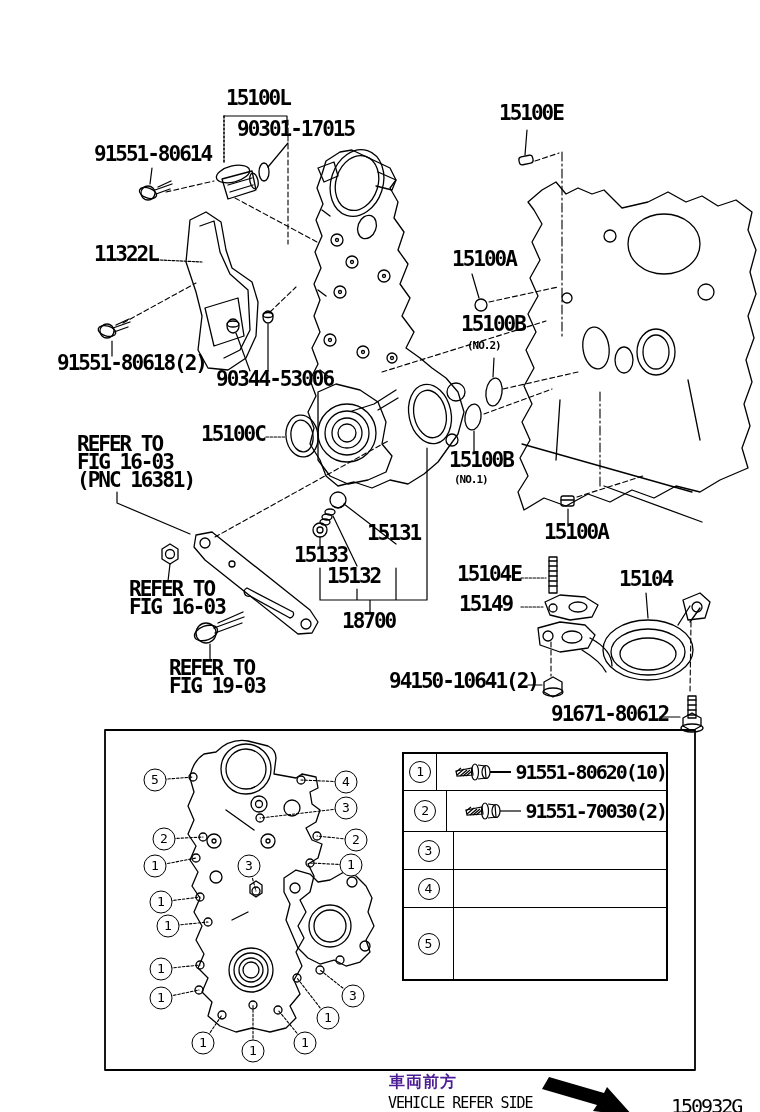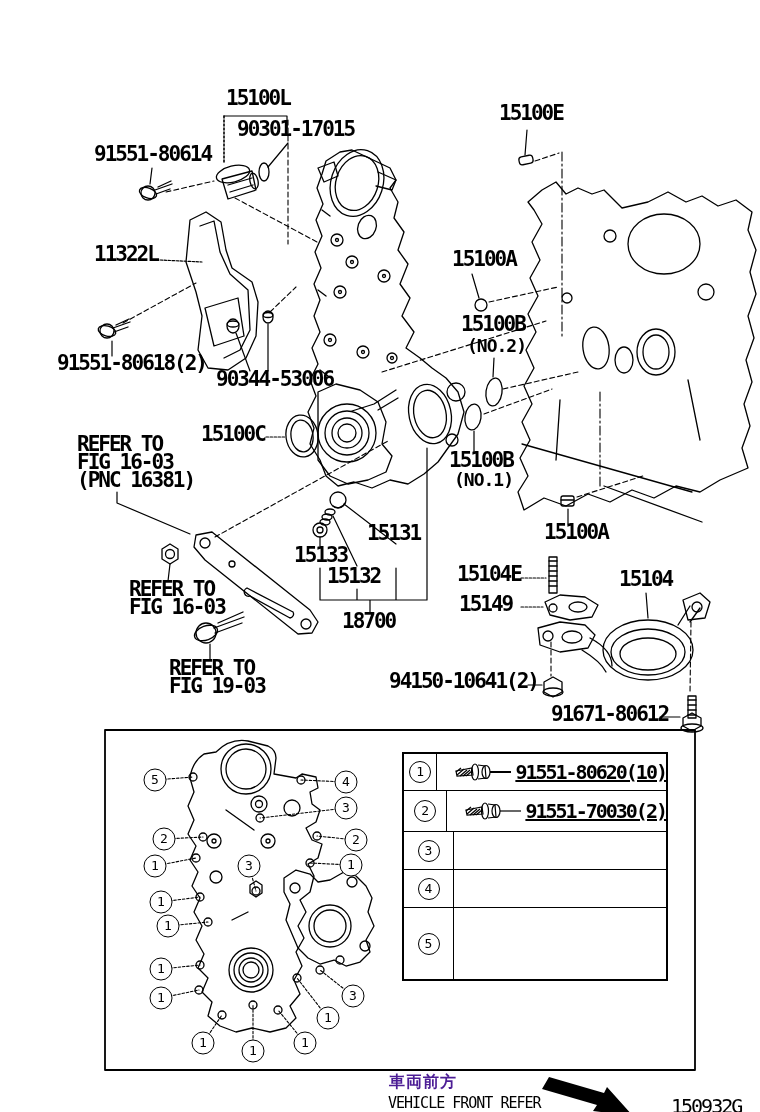--- a/index.html
+++ b/index.html
@@ -1,34 +1,34 @@
 <!DOCTYPE html>
 <html><head>
 <meta charset="utf-8">
 <style>
   html,body{margin:0;padding:0;background:#fff;}
   .page{position:relative;width:760px;height:1112px;background:#ffffff;overflow:hidden;
         font-family:"DejaVu Sans Mono", monospace;margin-top:40px;}
   svg.art{position:absolute;left:0;top:0;}
   .lbl{position:absolute;font-family:"DejaVu Sans Mono", monospace;font-weight:700;
        font-size:21px;letter-spacing:-2px;line-height:18px;color:#000;white-space:pre-line;}
-  .lbl.sub{font-size:18px;letter-spacing:-1px;line-height:14px;}
+  .lbl.sub{font-size:11px;letter-spacing:-1px;line-height:14px;}
   .callout{position:absolute;width:23px;height:23px;border:1.6px solid #000;border-radius:50%;
            background:#fff;box-sizing:border-box;transform:translate(-50%,-50%);
            font:400 13px/20px "DejaVu Sans Mono",monospace;text-align:center;color:#000;}
   .legend{position:absolute;left:402px;top:712px;width:266px;height:229px;border:2px solid #000;
           box-sizing:border-box;background:#fff;}
   .trow{position:relative;display:flex;align-items:center;border-bottom:1.6px solid #000;box-sizing:border-box;}
   .trow:last-child{border-bottom:none;}
   .tnum{width:50px;border-right:1.6px solid #000;align-self:stretch;display:flex;
         align-items:center;justify-content:center;box-sizing:border-box;}
   .tcirc{display:inline-block;width:22px;height:22px;border:1.4px solid #000;border-radius:50%;
          font:400 13px/19px "DejaVu Sans Mono",monospace;text-align:center;box-sizing:border-box;}
   .tpart{display:flex;align-items:center;padding-left:16px;}
-  .pno{font-weight:700;font-size:20px;letter-spacing:-2px;color:#000;white-space:nowrap;text-decoration:underline;}
+  .pno{font-weight:700;font-size:20px;letter-spacing:-2px;color:#000;white-space:nowrap;}
   .p5t{position:absolute;font-weight:700;font-size:20px;letter-spacing:-2px;color:#000;white-space:nowrap;}
   .jp{position:absolute;font-family:sans-serif;font-weight:700;font-size:16px;color:#4c1d95;letter-spacing:1px;}
   .en{position:absolute;font-family:"DejaVu Sans Mono",monospace;font-weight:400;font-size:15px;
       letter-spacing:-1px;color:#000;}
   .code{position:absolute;font-family:"DejaVu Sans Mono",monospace;font-weight:400;font-size:20px;
       letter-spacing:-2px;color:#000;}
 </style>
 </head>
 <body>
 
@@ -423,16 +423,16 @@
       <div class="callout" style="left: 161px; top: 929px;">1</div>
       <div class="callout" style="left: 161px; top: 958px;">1</div>
       <div class="callout" style="left: 353px; top: 956px;">3</div>
       <div class="callout" style="left: 328px; top: 978px;">1</div>
       <div class="callout" style="left: 203px; top: 1003px;">1</div>
       <div class="callout" style="left: 253px; top: 1011px;">1</div>
       <div class="callout" style="left: 305px; top: 1003px;">1</div>
     </div>
 
 <span class="jp" style="left:389px;top:1032px">車両前方</span>
-<span class="en" style="left:388px;top:1054px">VEHICLE FRONT REFER</span>
+<span class="en" style="left:388px;top:1054px">VEHICLE REFER SIDE</span>
 <span class="code" style="left:671px;top:1054px">150932G</span>
 
 </div>
 
 </body></html>

